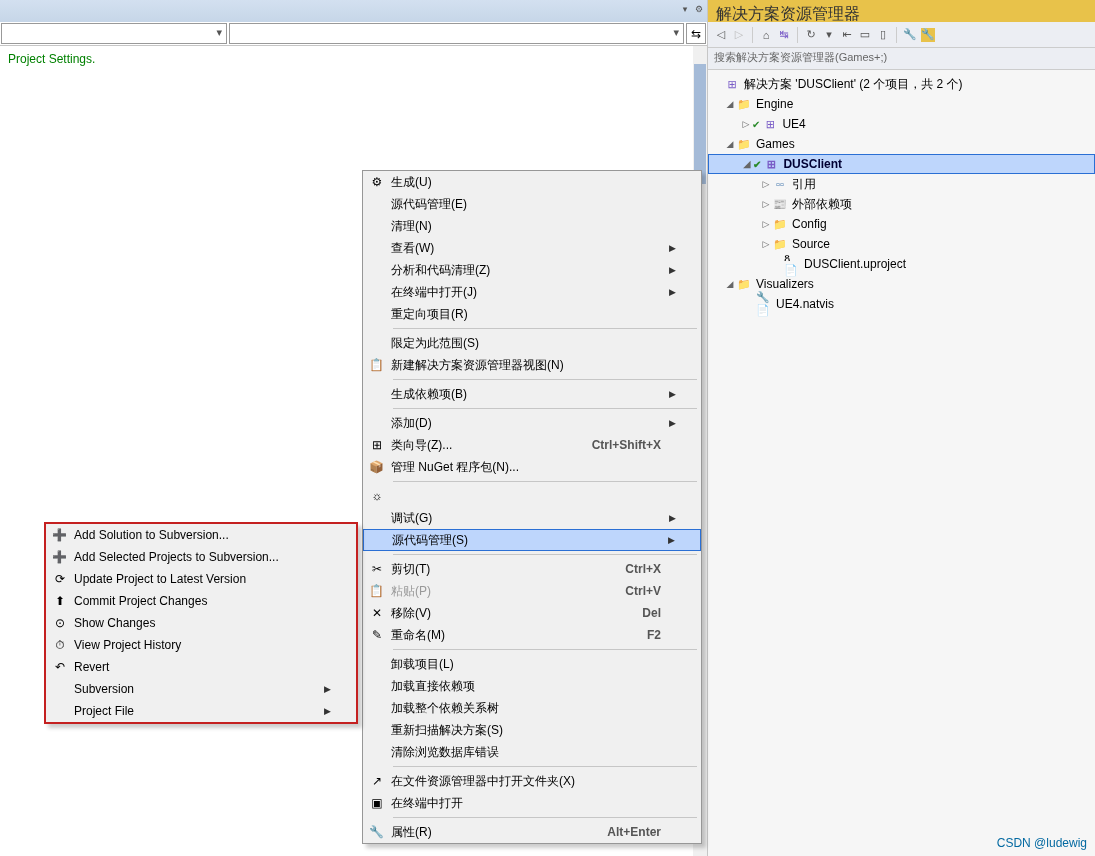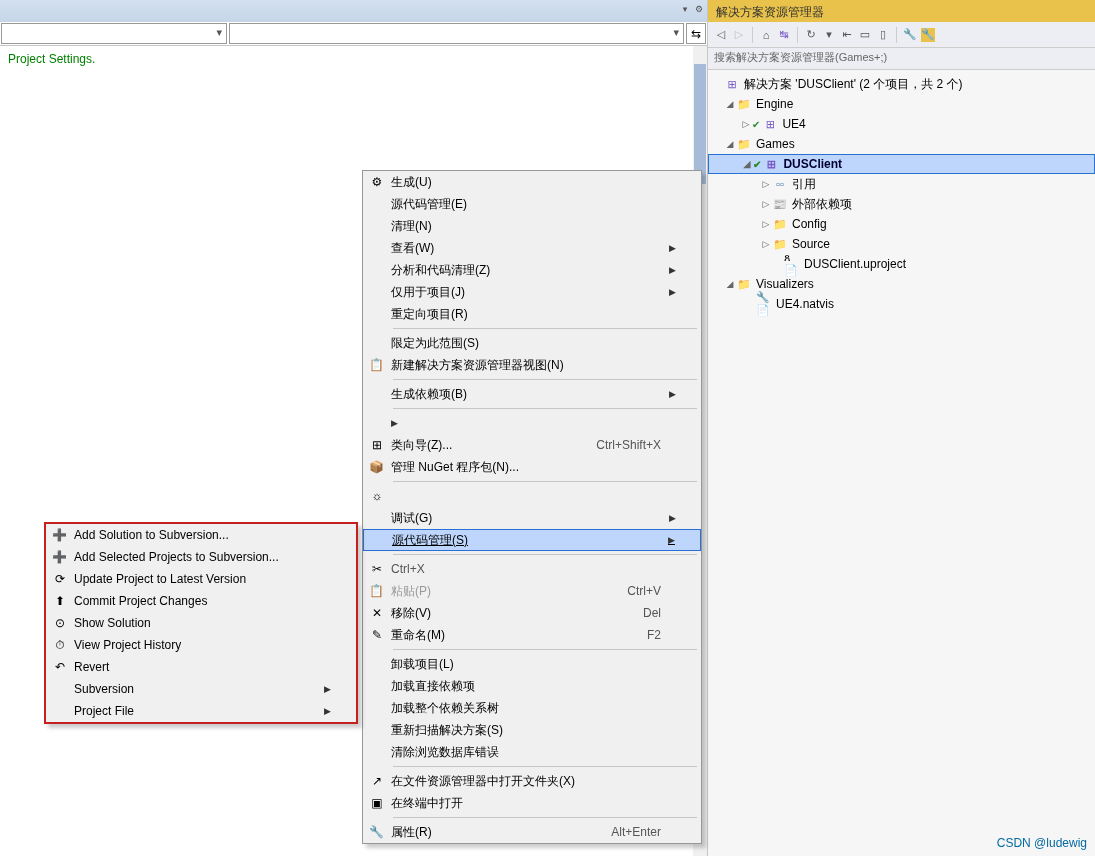--- a/index.html
+++ b/index.html
@@ -13,43 +13,43 @@
 .dropdowns { position: absolute; top: 22px; left: 0; right: 0; height: 24px; background: #fff; border-bottom: 1px solid #c6c6c6; display: flex; }
 .dd { flex: 1; border: 1px solid #999; margin: 1px; background: #fff; position: relative; }
 .dd::after { content: "▾"; position: absolute; right: 4px; top: 2px; color: #555; font-size: 11px; }
 .icon-btn { width: 20px; border: 1px solid #999; margin: 1px; display: flex; align-items: center; justify-content: center; }
 
 .editor-content { position: absolute; top: 46px; left: 0; right: 14px; bottom: 0; padding: 4px 8px; background: #fff; font-family: Consolas, monospace; font-size: 14px; color: #008000; }
 .vscroll { position: absolute; top: 46px; right: 0; bottom: 0; width: 14px; background: #f0f0f0; }
 .vscroll::before { content: ""; position: absolute; top: 18px; left: 1px; right: 1px; height: 120px; background: #a5bbd8; }
 
 .sidepanel { position: absolute; right: 0; top: 0; width: 388px; height: 856px; background: #f6f6f6; border-left: 1px solid #c6c6c6; }
-.sp-title { background: #e8c24a; padding: 4px 8px; font-size: 12px; color: #333; height: 22px; }
+.sp-title { background: #e8c24a; padding: 4px 8px; font-size: 16px; color: #333; height: 22px; }
 .sp-toolbar { background: #eceef3; border-bottom: 1px solid #ccc; height: 26px; display: flex; align-items: center; gap: 4px; padding: 0 6px; }
 .tb-icon { width: 14px; height: 14px; display: flex; align-items: center; justify-content: center; color: #555; font-size: 11px; }
 .tb-sep { width: 1px; height: 16px; background: #ccc; margin: 0 2px; }
 .sp-search { background: #eceef3; border-bottom: 1px solid #ccc; height: 22px; padding: 2px 6px; color: #666; font-size: 11px; }
 
 .tree { padding: 4px 0; }
 .tree-row { display: flex; align-items: center; height: 20px; padding-left: 4px; }
 .tree-row.sel { background: #bed6fc; border: 1px solid #2a6fd4; font-weight: bold; color: #003; }
 .expander { width: 12px; font-size: 9px; color: #666; text-align: center; }
 .expander.empty { color: transparent; }
 .node-icon { width: 16px; height: 14px; margin-right: 4px; display: inline-flex; align-items: center; justify-content: center; font-size: 11px; }
 .folder { color: #d9a33a; }
 .proj { color: #7a5dc7; }
 .file { color: #4a7baf; }
 .check { color: #2a8a2a; font-size: 10px; margin-right: 2px; }
 
 .ctx-menu { position: absolute; background: #f0f0f0; border: 1px solid #979797; box-shadow: 4px 4px 4px rgba(0,0,0,0.2); }
 .ctx-row { display: flex; align-items: center; height: 22px; padding: 0 20px 0 0; }
-.ctx-row.highlighted { background: #bed6fc; border: 1px solid #2a6fd4; text-decoration: underline; }
+.ctx-row.highlighted { background: #bed6fc; border: 1px solid #2a6fd4; }
 .ctx-icon { width: 28px; display: flex; align-items: center; justify-content: center; font-size: 12px; }
 .ctx-label { flex: 1; padding-right: 30px; }
-.ctx-shortcut { color: #555; padding-right: 8px; }
+.ctx-shortcut { color: #555; padding-right: 8px; font-weight: bold; }
 .ctx-arrow { width: 12px; color: #333; font-size: 9px; }
 .ctx-sep { height: 1px; background: #c6c6c6; margin: 3px 4px 3px 30px; }
 .disabled { color: #999; }
 
 .main-menu { left: 362px; top: 170px; width: 340px; }
 .sub-menu { left: 44px; top: 522px; width: 314px; border: 2px solid #c42020; }
 
 .watermark { position: absolute; right: 8px; bottom: 6px; color: #0369a1; font-size: 12px; }
 </style>
 </head>
@@ -181,21 +181,21 @@
       <span class="ctx-label">查看(W)</span>
       <span class="ctx-arrow">▶</span>
     </div>
     <div class="ctx-row">
       <span class="ctx-icon"></span>
       <span class="ctx-label">分析和代码清理(Z)</span>
       <span class="ctx-arrow">▶</span>
     </div>
     <div class="ctx-row">
       <span class="ctx-icon"></span>
-      <span class="ctx-label">仅用于项目(J)</span>
+      <span class="ctx-label">在终端中打开(J)</span>
       <span class="ctx-arrow">▶</span>
     </div>
     <div class="ctx-row">
       <span class="ctx-icon"></span>
       <span class="ctx-label">重定向项目(R)</span>
       <span class="ctx-arrow"></span>
     </div>
     <div class="ctx-sep"></div>
     <div class="ctx-row">
       <span class="ctx-icon"></span>
@@ -209,20 +209,21 @@
     </div>
     <div class="ctx-sep"></div>
     <div class="ctx-row">
       <span class="ctx-icon"></span>
       <span class="ctx-label">生成依赖项(B)</span>
       <span class="ctx-arrow">▶</span>
     </div>
     <div class="ctx-sep"></div>
     <div class="ctx-row">
       <span class="ctx-icon"></span>
+      <span class="ctx-label">添加(D)</span>
       <span class="ctx-arrow">▶</span>
     </div>
     <div class="ctx-row">
       <span class="ctx-icon">⊞</span>
       <span class="ctx-label">类向导(Z)...</span>
       <span class="ctx-shortcut">Ctrl+Shift+X</span>
       <span class="ctx-arrow"></span>
     </div>
     <div class="ctx-row">
       <span class="ctx-icon">📦</span>
@@ -240,20 +241,21 @@
       <span class="ctx-arrow">▶</span>
     </div>
     <div class="ctx-row highlighted">
       <span class="ctx-icon"></span>
       <span class="ctx-label">源代码管理(S)</span>
       <span class="ctx-arrow">▶</span>
     </div>
     <div class="ctx-sep"></div>
     <div class="ctx-row">
       <span class="ctx-icon">✂</span>
+      <span class="ctx-label">剪切(T)</span>
       <span class="ctx-shortcut">Ctrl+X</span>
       <span class="ctx-arrow"></span>
     </div>
     <div class="ctx-row disabled">
       <span class="ctx-icon">📋</span>
       <span class="ctx-label">粘贴(P)</span>
       <span class="ctx-shortcut">Ctrl+V</span>
       <span class="ctx-arrow"></span>
     </div>
     <div class="ctx-row">
@@ -329,21 +331,21 @@
       <span class="ctx-label">Update Project to Latest Version</span>
       <span class="ctx-arrow"></span>
     </div>
     <div class="ctx-row">
       <span class="ctx-icon">⬆</span>
       <span class="ctx-label">Commit Project Changes</span>
       <span class="ctx-arrow"></span>
     </div>
     <div class="ctx-row">
       <span class="ctx-icon">⊙</span>
-      <span class="ctx-label">Show Solution</span>
+      <span class="ctx-label">Show Changes</span>
       <span class="ctx-arrow"></span>
     </div>
     <div class="ctx-row">
       <span class="ctx-icon">⏱</span>
       <span class="ctx-label">View Project History</span>
       <span class="ctx-arrow"></span>
     </div>
     <div class="ctx-row">
       <span class="ctx-icon">↶</span>
       <span class="ctx-label">Revert</span>

